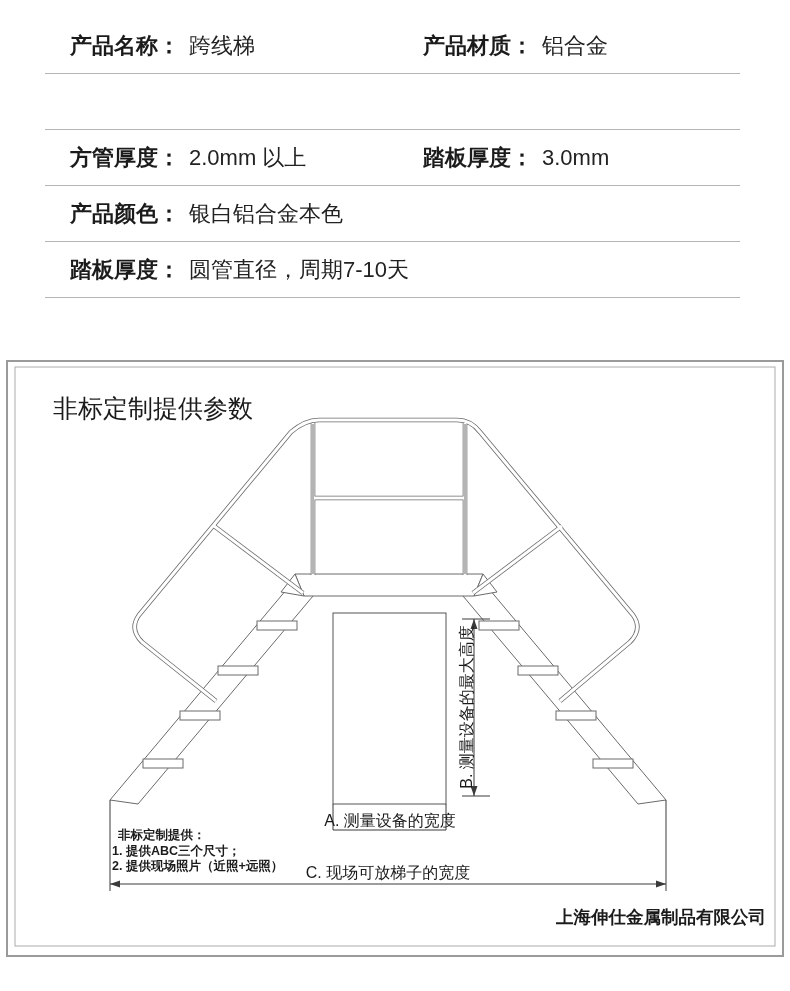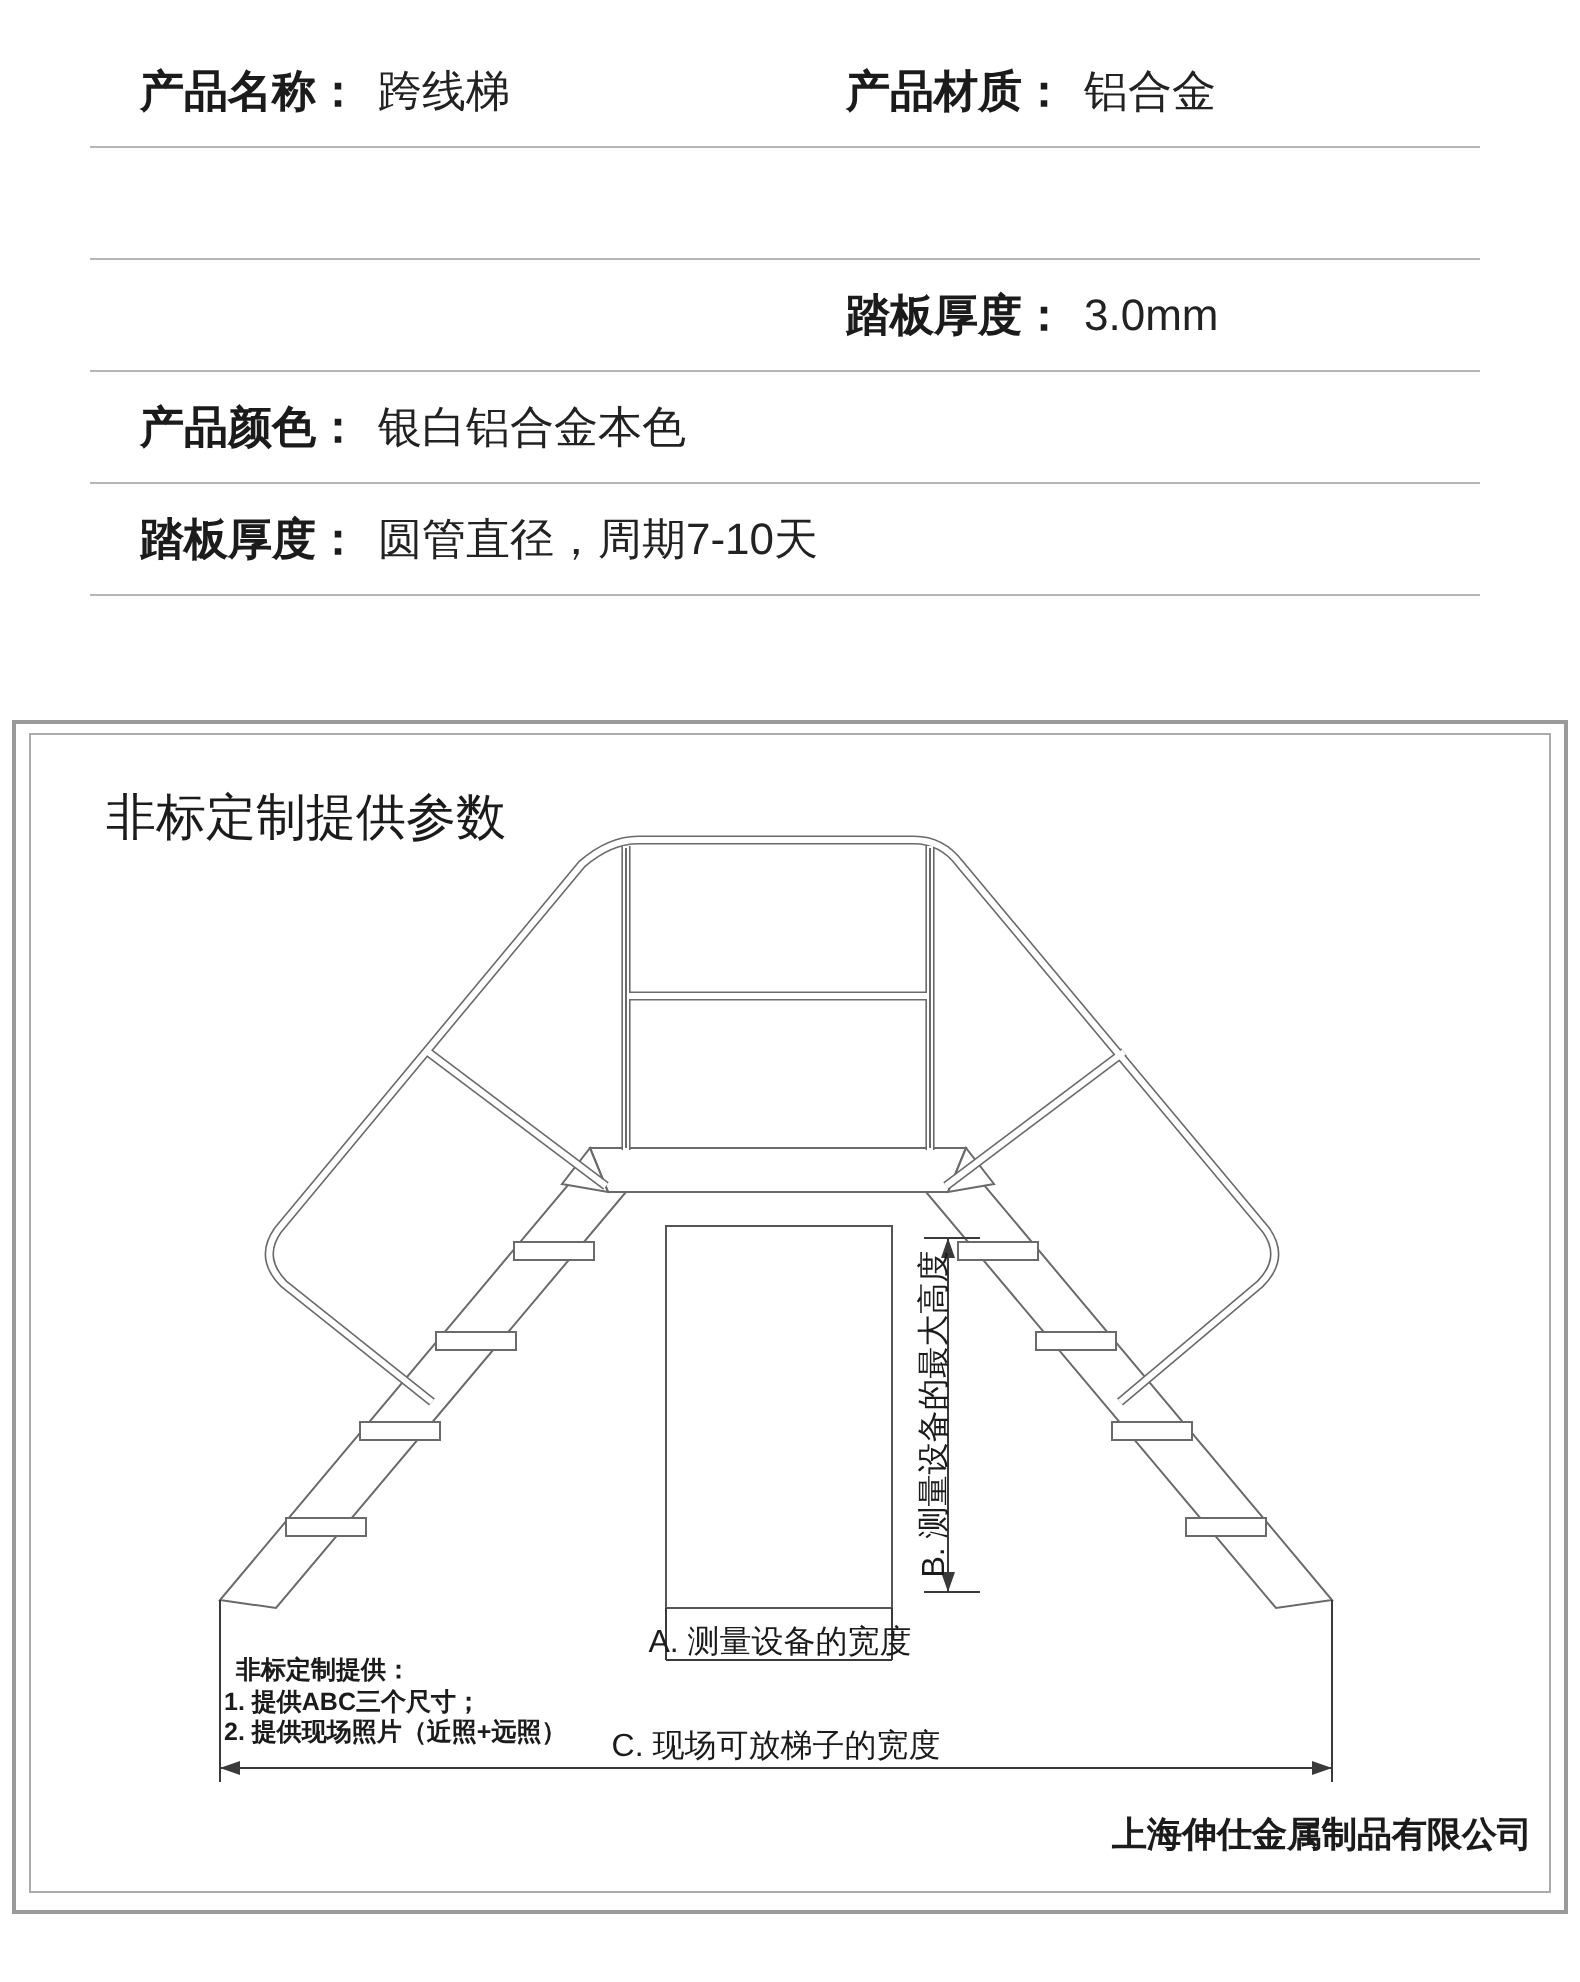--- a/index.html
+++ b/index.html
@@ -41,20 +41,21 @@
 
     <div class="spec-row">
       <span class="cell c1"><span class="lbl">产品名称：</span><span class="val">跨线梯</span></span>
       <span class="cell c2"><span class="lbl">产品材质：</span><span class="val">铝合金</span></span>
     </div>
 
     <div class="spec-row">
     </div>
 
     <div class="spec-row">
+      <span class="cell c1"><span class="lbl">方管厚度：</span><span class="val">2.0mm 以上</span></span>
       <span class="cell c2"><span class="lbl">踏板厚度：</span><span class="val">3.0mm</span></span>
     </div>
 
     <div class="spec-row">
       <span class="cell c1"><span class="lbl">产品颜色：</span><span class="val">银白铝合金本色</span></span>
     </div>
 
     <div class="spec-row">
       <span class="cell c1"><span class="lbl">踏板厚度：</span><span class="val">圆管直径，周期7-10天</span></span>
     </div>

